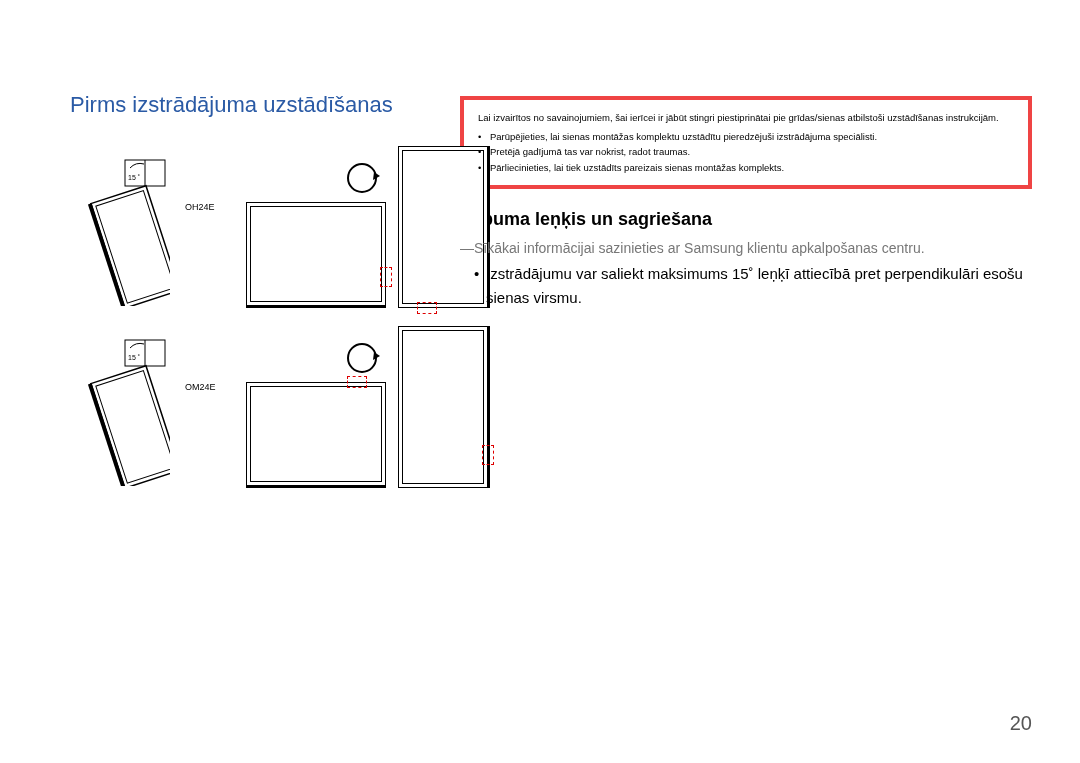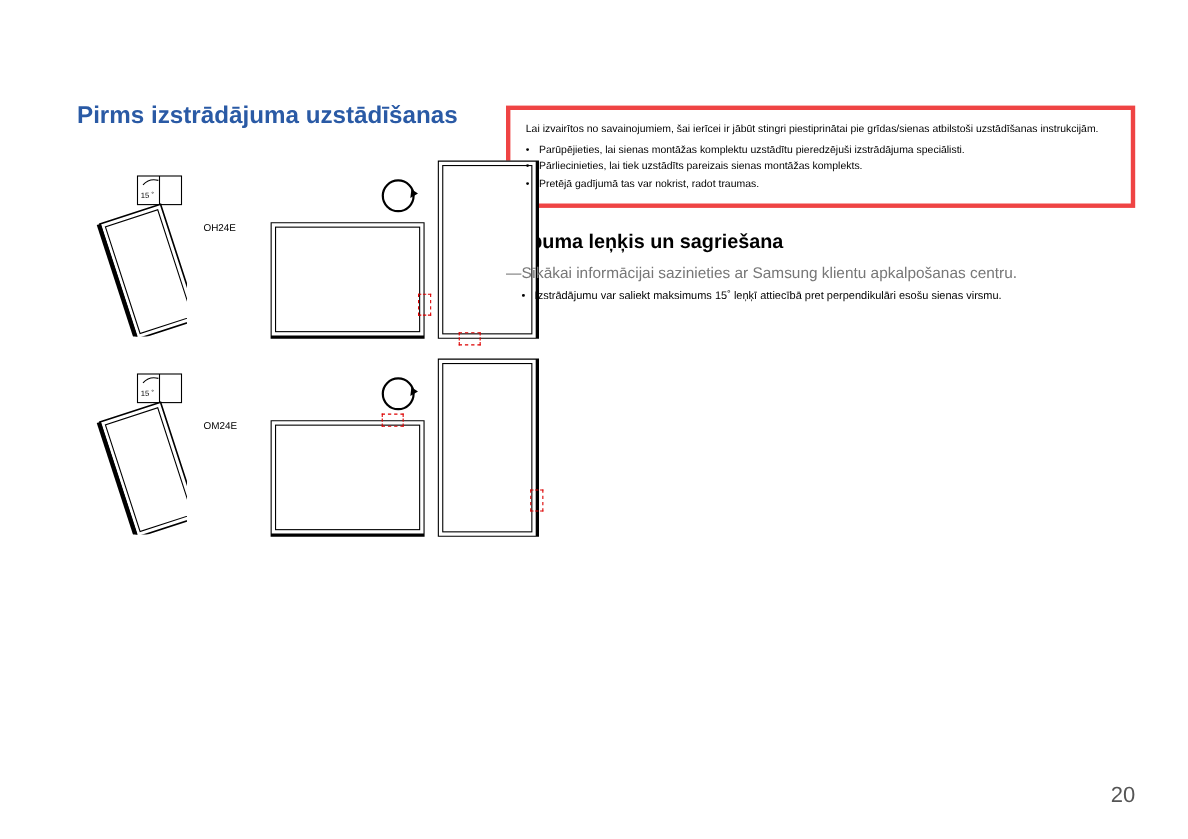--- a/index.html
+++ b/index.html
@@ -20,21 +20,21 @@
     width: 370px;
     flex-shrink: 0;
   }
   .right-col {
     flex: 1;
     padding-top: 6px;
   }
   .main-title {
     color: #2a5aa5;
     font-size: 22px;
-    font-weight: 700;
+    font-weight: 400;
     line-height: 1.35;
     margin-bottom: 26px;
   }
   .diagram-block {
     position: relative;
     height: 170px;
     margin-bottom: 10px;
   }
   .model-label {
     position: absolute;
@@ -137,21 +137,21 @@
     padding-left: 14px;
     position: relative;
   }
   .note-line::before {
     content: "―";
     position: absolute;
     left: 0;
     top: 0;
   }
   .body-list {
-    font-size: 10px;
+    font-size: 15px;
     line-height: 1.6;
     list-style: none;
     padding-left: 26px;
   }
   .body-list li { position: relative; margin-bottom: 2px; }
   .body-list li::before {
     content: "•";
     position: absolute;
     margin-left: -12px;
   }
@@ -234,22 +234,22 @@
         <div class="dash-v" style="right:-7px; bottom:22px; width:12px; height:20px;"></div>
       </div>
     </div>
   </div>
 
   <div class="right-col">
     <div class="warn-box">
       <div class="lead">Lai izvairītos no savainojumiem, šai ierīcei ir jābūt stingri piestiprinātai pie grīdas/sienas atbilstoši uzstādīšanas instrukcijām.</div>
       <ul>
         <li>Parūpējieties, lai sienas montāžas komplektu uzstādītu pieredzējuši izstrādājuma speciālisti.</li>
+        <li>Pretējā gadījumā tas var nokrist, radot traumas.</li>
         <li>Pārliecinieties, lai tiek uzstādīts pareizais sienas montāžas komplekts.</li>
-        <li>Pretējā gadījumā tas var nokrist, radot traumas.</li>
       </ul>
     </div>
 
     <h2 class="sub-title">Slīpuma leņķis un sagriešana</h2>
     <div class="note-line">Sīkākai informācijai sazinieties ar Samsung klientu apkalpošanas centru.</div>
     <ul class="body-list">
       <li>Izstrādājumu var saliekt maksimums 15˚ leņķī attiecībā pret perpendikulāri esošu sienas virsmu.</li>
     </ul>
   </div>
 </div>

